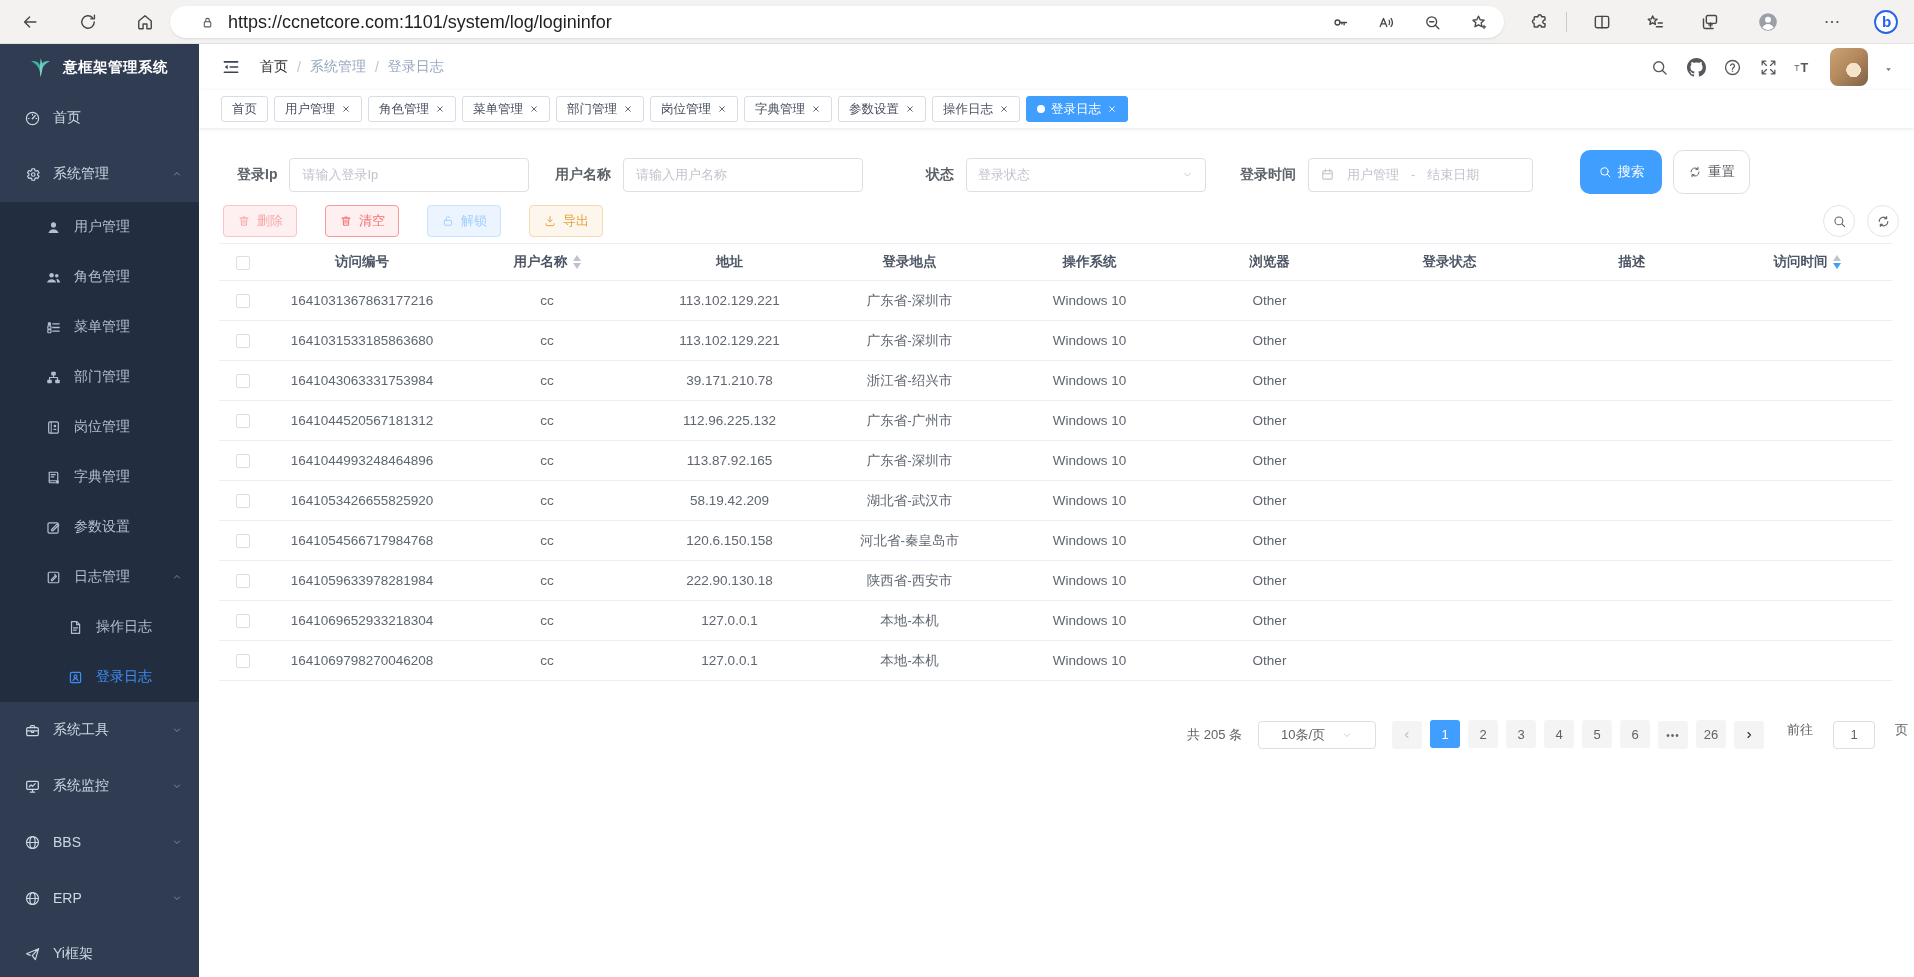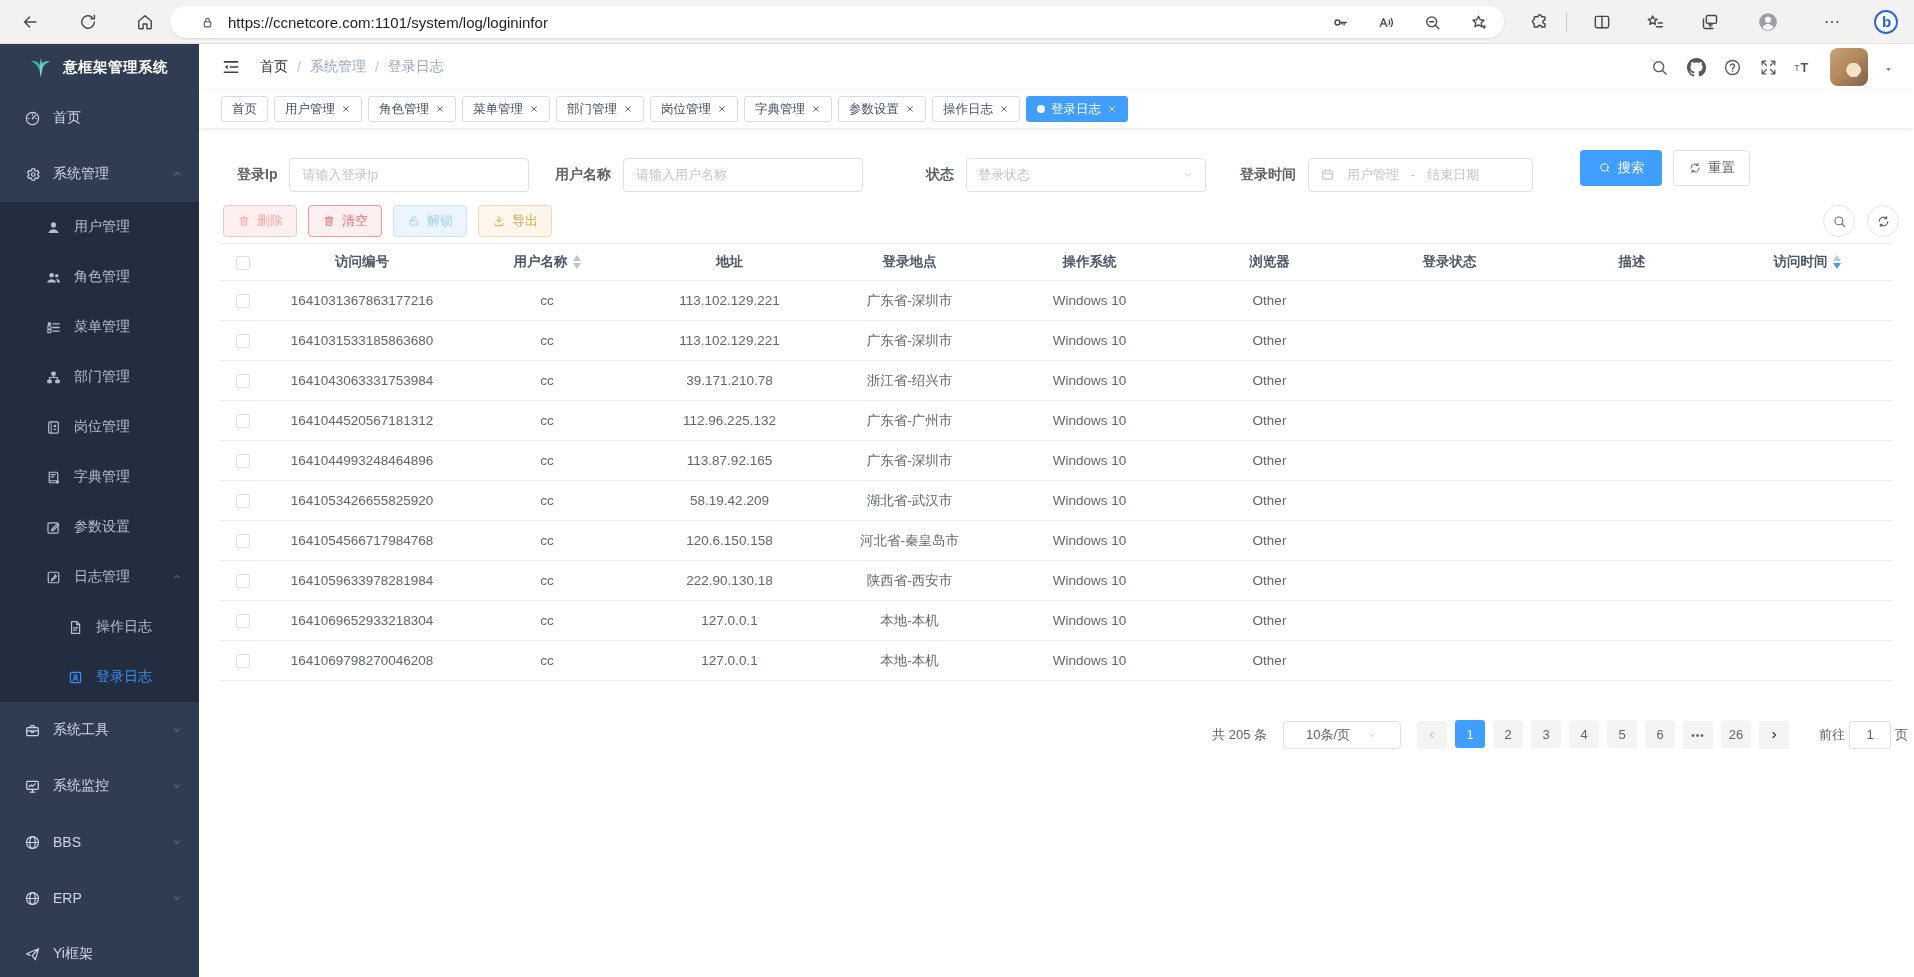--- a/index.html
+++ b/index.html
@@ -5,21 +5,21 @@
 *{box-sizing:border-box;margin:0;padding:0}
 html,body{width:1914px;height:977px;overflow:hidden}
 body{position:relative;font-family:"Liberation Sans","DejaVu Sans",sans-serif;background:#fff}
 span[data-icon] svg,.bi svg{display:block;width:100%;height:100%}
 
 
 #browser{position:absolute;left:0;top:0;width:1914px;height:44px;background:#f3f2f1;border-bottom:1px solid #e3e2e1}
 .bicon{position:absolute;top:12px;width:20px;height:20px;color:#474747;cursor:pointer}
 #urlbar{position:absolute;left:170px;top:6px;width:1334px;height:32px;background:#fff;border-radius:16px;box-shadow:0 1px 2px rgba(0,0,0,.10);display:flex;align-items:center;padding:0 16px 0 30px}
 #urlbar .lk{width:15px;height:15px;color:#5a5a5a;margin-right:13px;flex:none}
-.urltext{font-size:15px;color:#1f1f1f;white-space:nowrap}
+.urltext{font-size:18px;color:#1f1f1f;white-space:nowrap}
 .uicons{margin-left:auto;display:flex;gap:27px;align-items:center}
 .uicon{width:19px;height:19px;color:#474747;cursor:pointer}
 .bdiv{position:absolute;left:1566px;top:12px;width:1px;height:20px;background:#c9c9c9}
 
 
 #sidebar{position:absolute;left:0;top:44px;width:199px;height:933px;background:#2f3c52;overflow:hidden}
 .logo{height:46px;display:flex;align-items:center;padding-left:28px;gap:10px}
 .logo-icon{width:25px;height:25px}
 .logo-title{color:#fff;font-weight:700;font-size:14.5px;letter-spacing:.5px}
 .menu-item{position:relative;display:flex;align-items:center;cursor:pointer;font-size:14px}
@@ -49,25 +49,25 @@
 
 #content{position:absolute;left:199px;top:128px;width:1715px;height:849px;background:#fff}
 .fg{position:absolute;top:22px;height:49px;display:flex;align-items:center}
 .fg label{font-weight:700;font-size:14px;color:#5c6268;margin-right:12px;white-space:nowrap}
 .tin{width:240px;height:34px;border:1px solid #dcdfe6;border-radius:4px;font-size:13px;color:#606266;padding:0 12px;outline:none;font-family:inherit;background:#fff}
 .tin::placeholder{color:#c0c4cc}
 .sel{width:240px;height:34px;border:1px solid #dcdfe6;border-radius:4px;display:flex;align-items:center;justify-content:space-between;padding:0 11px;color:#c0c4cc;font-size:13px;cursor:pointer;background:#fff}
 .sel .chev{width:13px;height:13px;color:#c0c4cc}
 .dr{width:225px;height:34px;border:1px solid #dcdfe6;border-radius:4px;display:flex;align-items:center;padding:0 11px;gap:12px;font-size:13px;color:#c0c4cc;cursor:pointer;background:#fff}
 .dr .cal{width:15px;height:15px;flex:none}
-.btn{position:absolute;top:22px;height:36px;border-radius:4px;font-size:13.5px;display:inline-flex;align-items:center;justify-content:center;gap:6px;cursor:pointer;border:1px solid transparent;font-family:inherit}
+.btn{position:absolute;top:22px;height:44px;border-radius:10px;font-size:13.5px;display:inline-flex;align-items:center;justify-content:center;gap:6px;cursor:pointer;border:1px solid transparent;font-family:inherit}
 .bi{width:14px;height:14px;flex:none}
 #btn-search{left:1381px;width:82px;background:#409eff;color:#fff}
 #btn-reset{left:1474px;width:77px;background:#fff;border-color:#dcdfe6;color:#606266}
-.toolbar{position:absolute;left:24px;top:77px;display:flex;gap:11px}
+.toolbar{position:absolute;left:24px;top:77px;display:flex;gap:28px}
 .tbtn{height:32px;padding:0 13px;border-radius:4px;font-size:13px;display:inline-flex;align-items:center;gap:6px;cursor:pointer;border:1px solid;background:#fff;font-family:inherit}
 .tbtn.del{background:#fef0f0;border-color:#fbc4c4;color:#f9a7a7}
 .tbtn.clear{background:#fef0f0;border-color:#f89898;color:#f56c6c}
 .tbtn.unlock{background:#ecf5ff;border-color:#c6e2ff;color:#a0cfff}
 .tbtn.export{background:#fdf6ec;border-color:#f5dab1;color:#e6a23c}
 .circle-btn{position:absolute;top:77px;width:32px;height:32px;border-radius:50%;border:1px solid #e2e5ec;background:#fff;color:#606266;display:flex;align-items:center;justify-content:center;cursor:pointer}
 .circle-btn .bi{width:15px;height:15px}
 
 
 .tablewrap{position:absolute;left:20px;top:115px;width:1673px}
@@ -85,21 +85,21 @@
 #pagination{position:absolute;top:592px;right:6px;display:flex;align-items:center;font-size:13px;color:#606266;white-space:nowrap}
 .ptotal{margin-right:16px}
 .psize{width:118px;height:28px;border:1px solid #dcdfe6;border-radius:4px;display:flex;align-items:center;justify-content:center;gap:16px;margin-right:12px;cursor:pointer;background:#fff}
 .psize .chev{width:12px;height:12px;color:#c0c4cc}
 .pnav{width:30px;height:28px;background:#f4f4f5;border-radius:3px;display:flex;align-items:center;justify-content:center;margin:0 4px;cursor:pointer;border:none}
 .pnav .bi{width:12px;height:12px}
 .pnav.prev{color:#c0c4cc}.pnav.next{color:#303133}
 .page-btn{min-width:30px;height:28px;background:#f4f4f5;border:none;border-radius:3px;color:#606266;font-size:13px;margin:0 4px;cursor:pointer;font-family:inherit}
 .page-btn.active{background:#409eff;color:#fff}
 .page-btn.ellipsis{font-size:10px;letter-spacing:1px}
-.pgoto{margin-left:26px;display:flex;align-items:center;gap:4px}
+.pgoto{margin-left:19px;display:flex;gap:20px}
 .goto-input{width:42px;height:28px;border:1px solid #dcdfe6;border-radius:4px;text-align:center;font-size:13px;color:#606266;outline:none;font-family:inherit}
 </style>
 </head>
 <body>
 
 <div id="browser">
   <span class="bicon" style="left:20px" data-icon="back">
       <svg viewBox="0 0 24 24" fill="none" stroke="currentColor" stroke-width="1.7" stroke-linecap="round" stroke-linejoin="round">
         <path d="M19 12H5.5M11.5 6l-6 6 6 6"></path>
       </svg>

